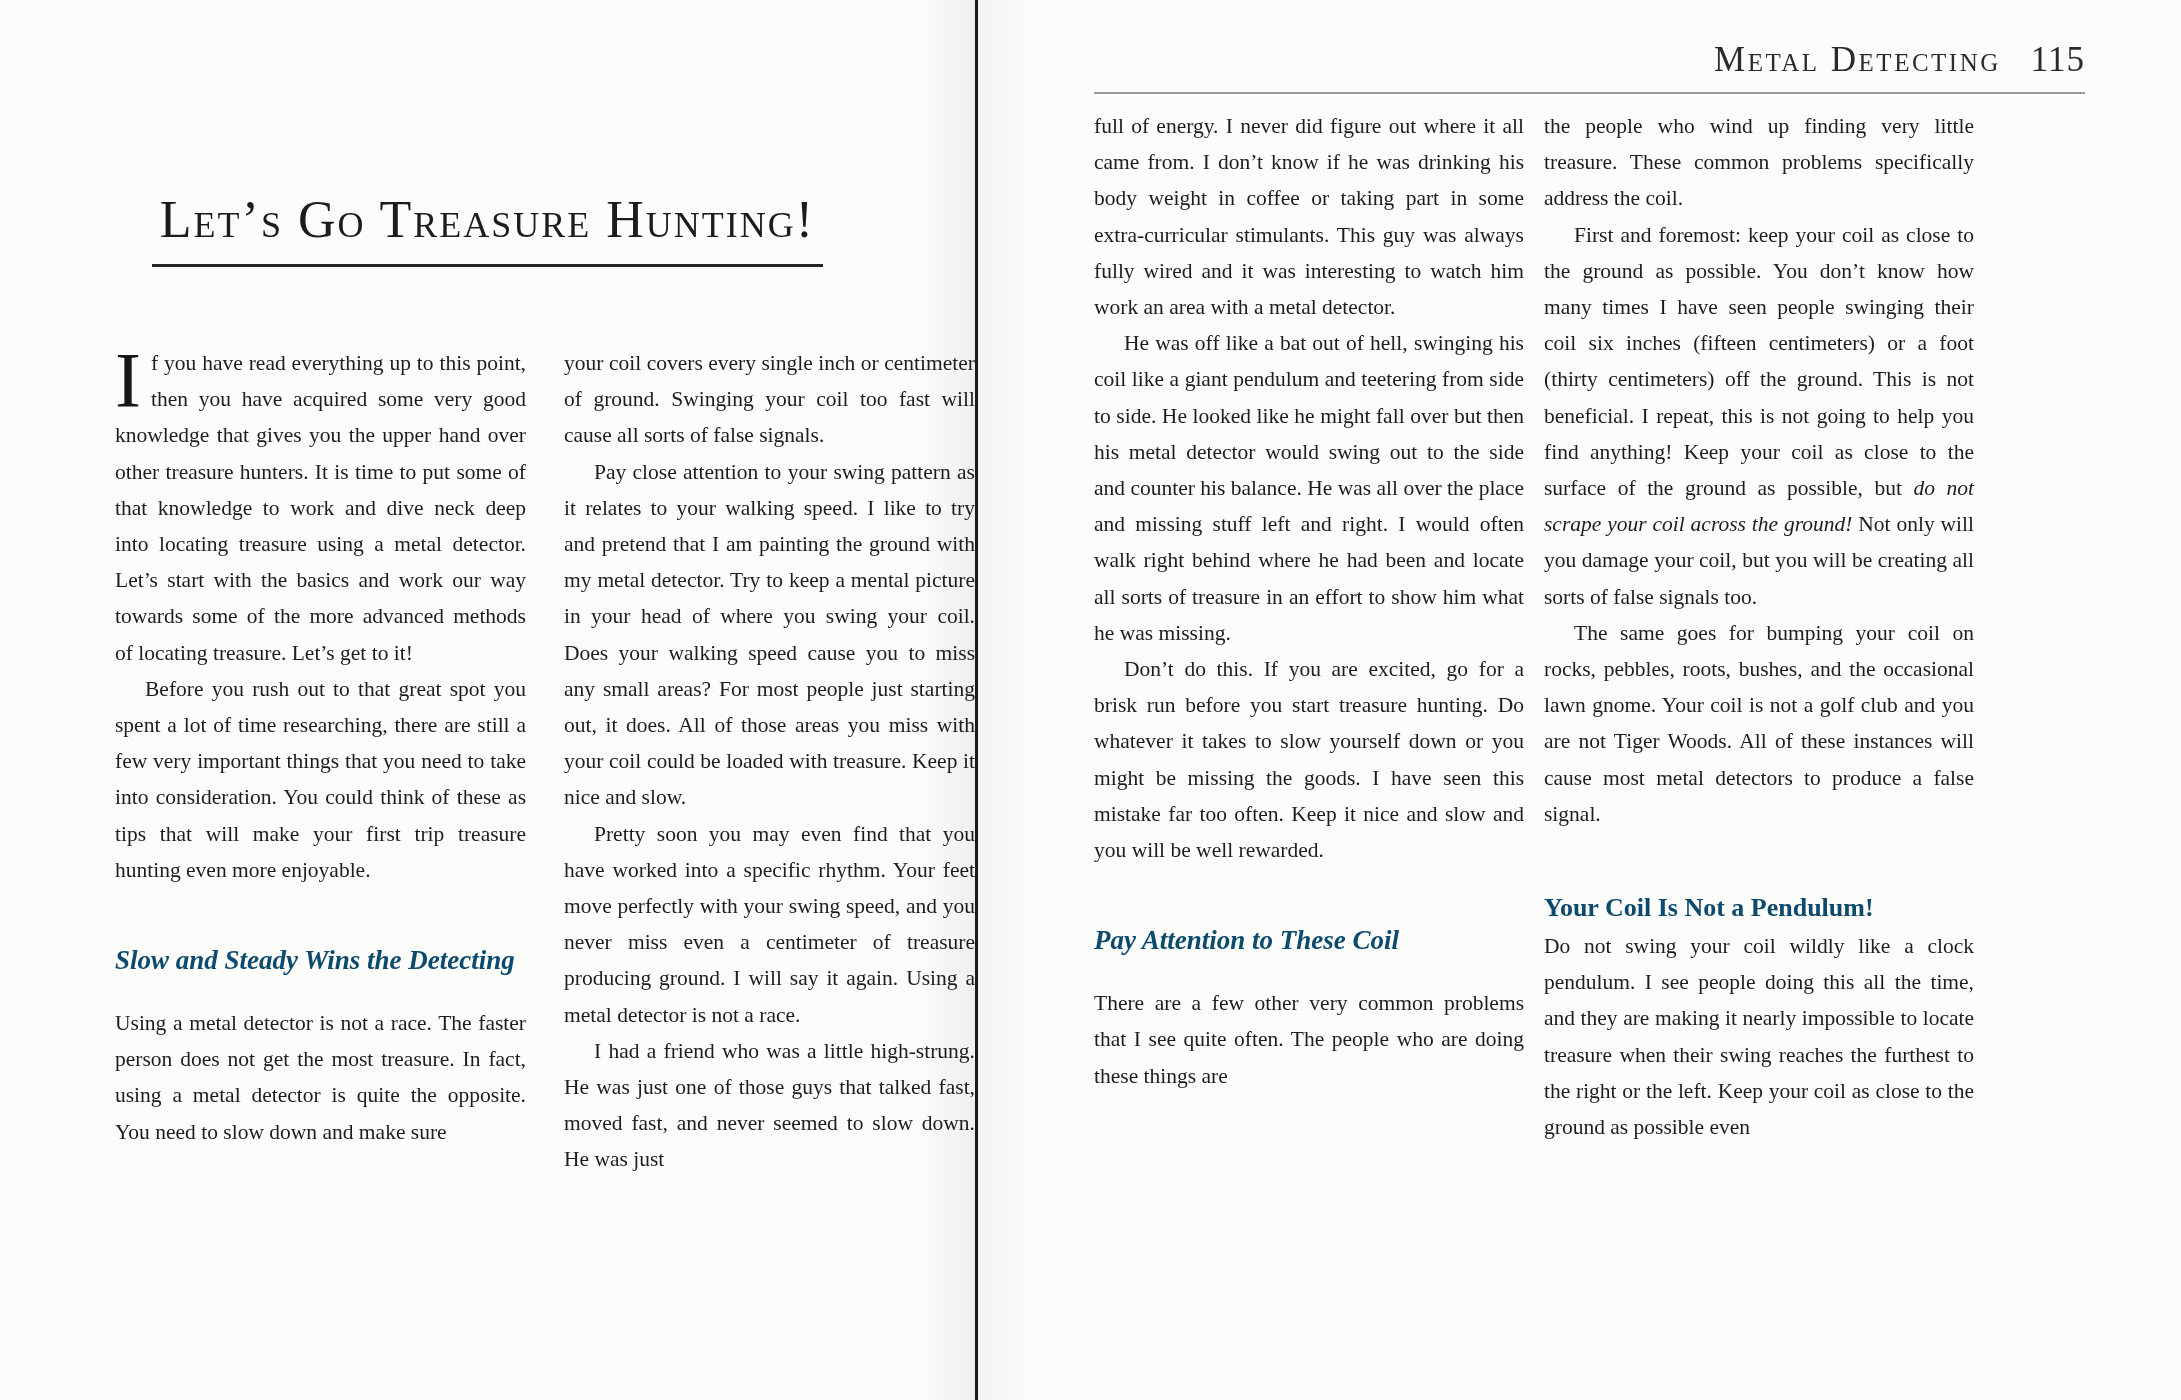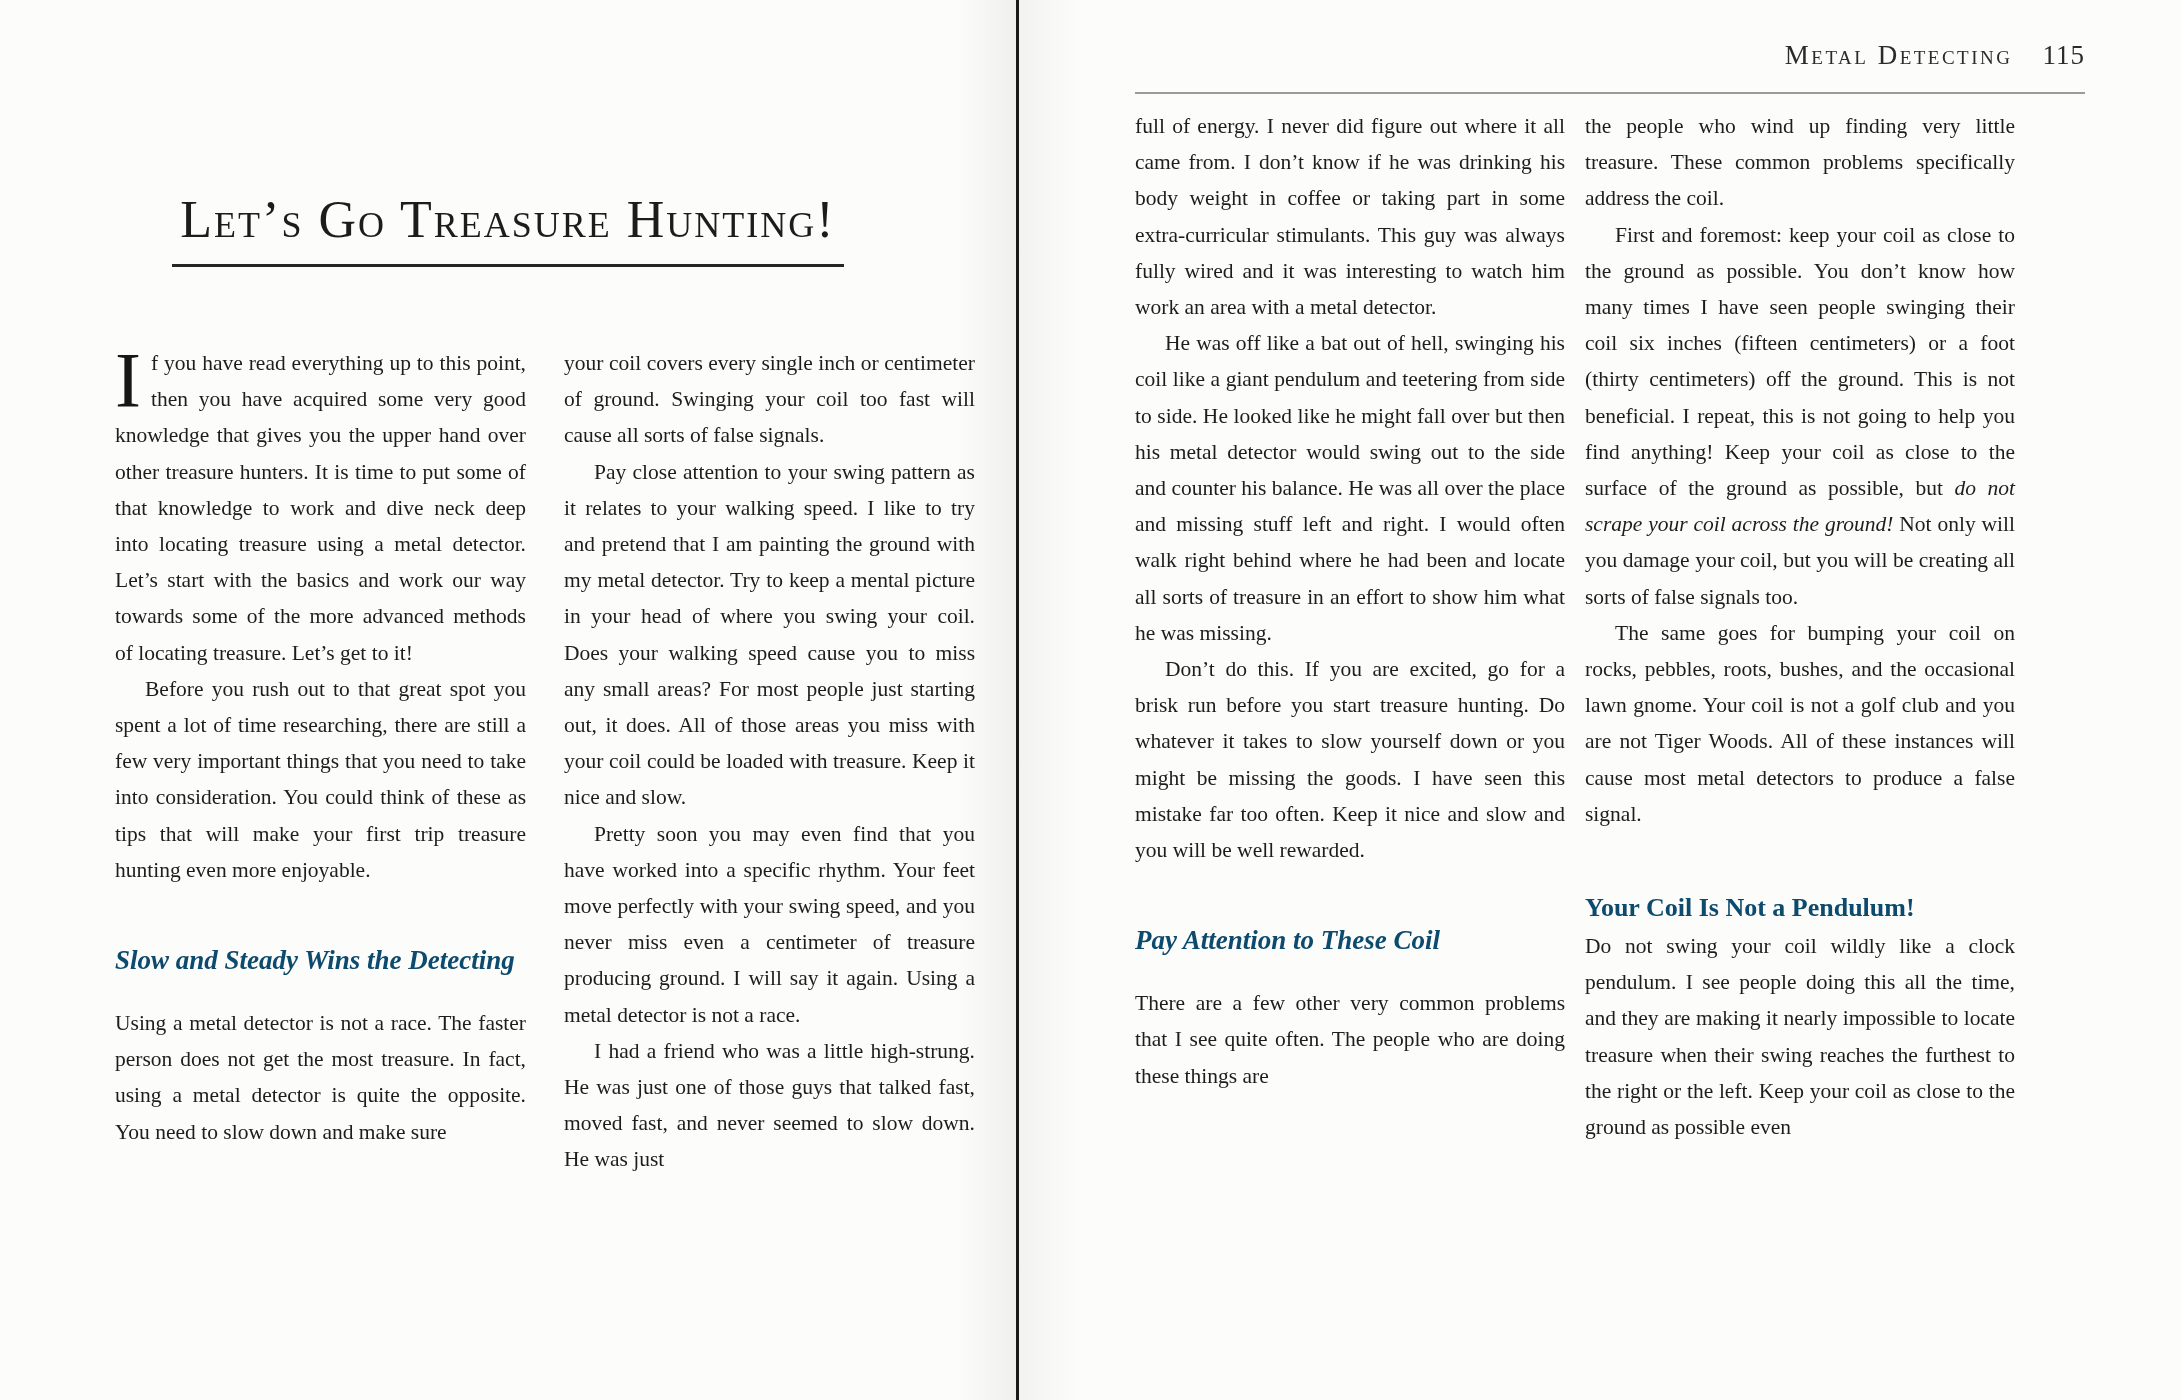--- a/index.html
+++ b/index.html
@@ -17,21 +17,21 @@
   .spread {
     position: relative;
     width: 2181px;
     height: 1400px;
     display: flex;
   }
   .page {
     position: relative;
     height: 100%;
   }
-  .page-left { width: 1016px; }
+  .page-left { width: 935px; padding-left: 40px; }
   .page-right { flex: 1; }
 
   
   .page-left::after {
     content: "";
     position: absolute;
     top: 0; right: 0;
     width: 60px; height: 100%;
     background: linear-gradient(to right, rgba(0,0,0,0), rgba(0,0,0,0.05));
     pointer-events: none;
@@ -71,21 +71,21 @@
   }
 
   
   .running-header {
     position: absolute;
     top: 40px;
     left: 116px;
     right: 96px;
     text-align: right;
     font-variant: small-caps;
-    font-size: 27px;
+    font-size: 35px;
     letter-spacing: 2.5px;
     color: #2b2b2b;
     white-space: nowrap;
   }
   .running-header .page-number {
     display: inline-block;
     margin-left: 30px;
     letter-spacing: 1px;
   }
   .header-rule {

